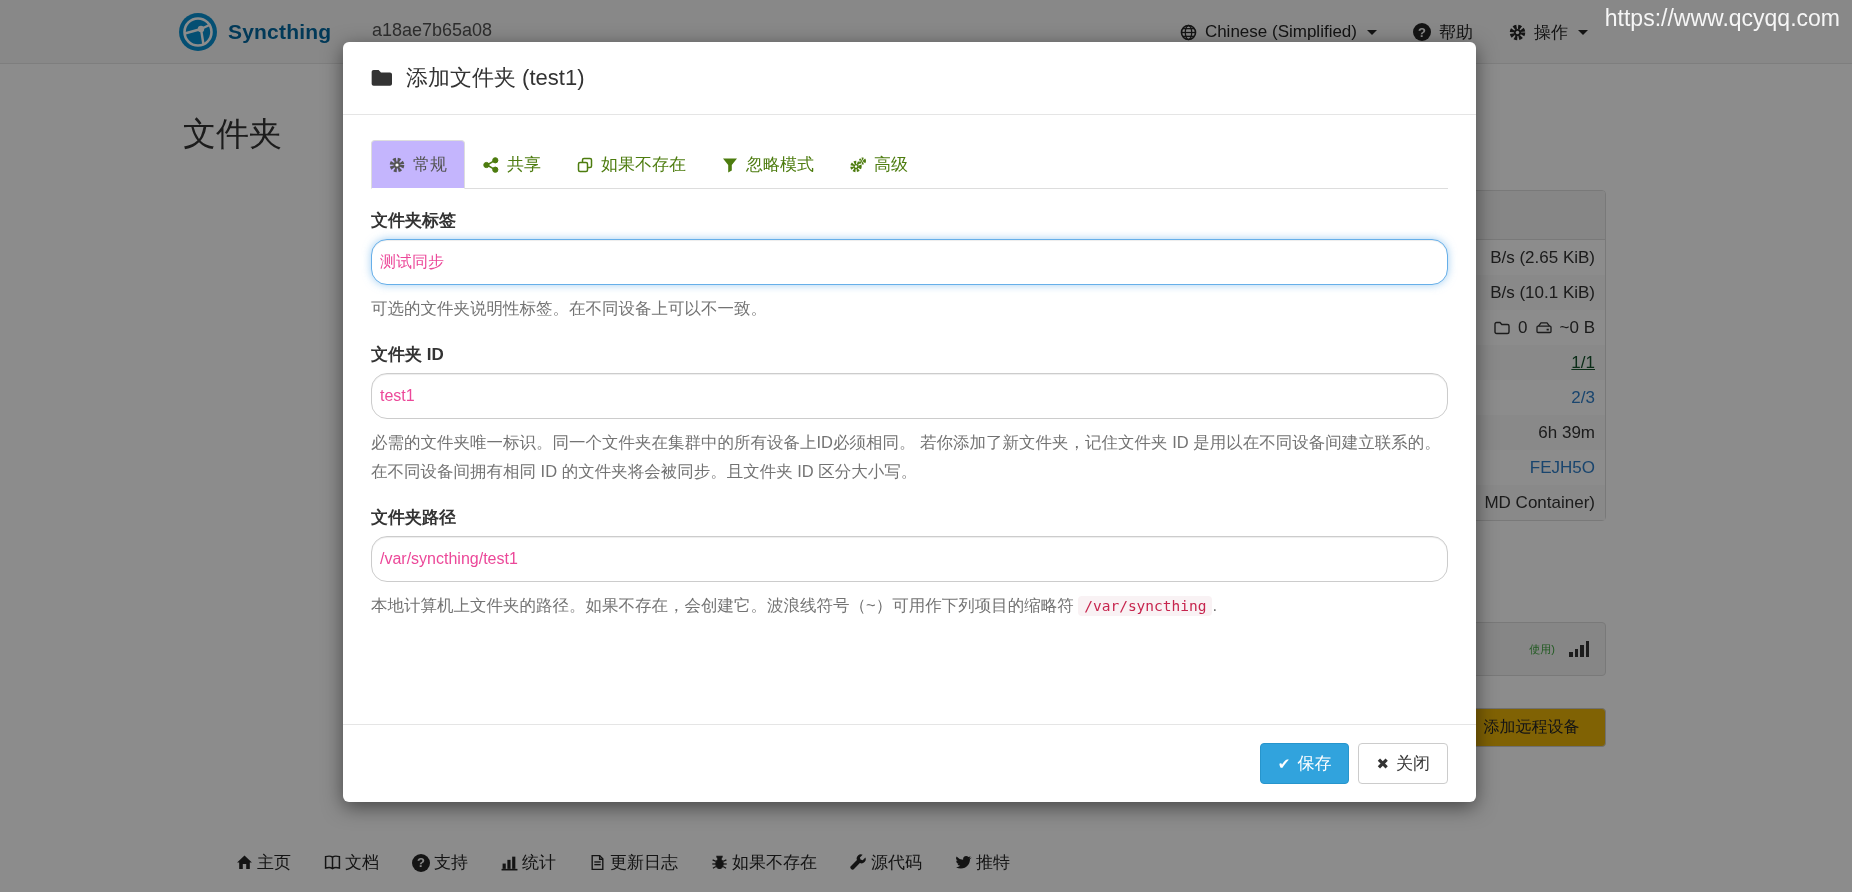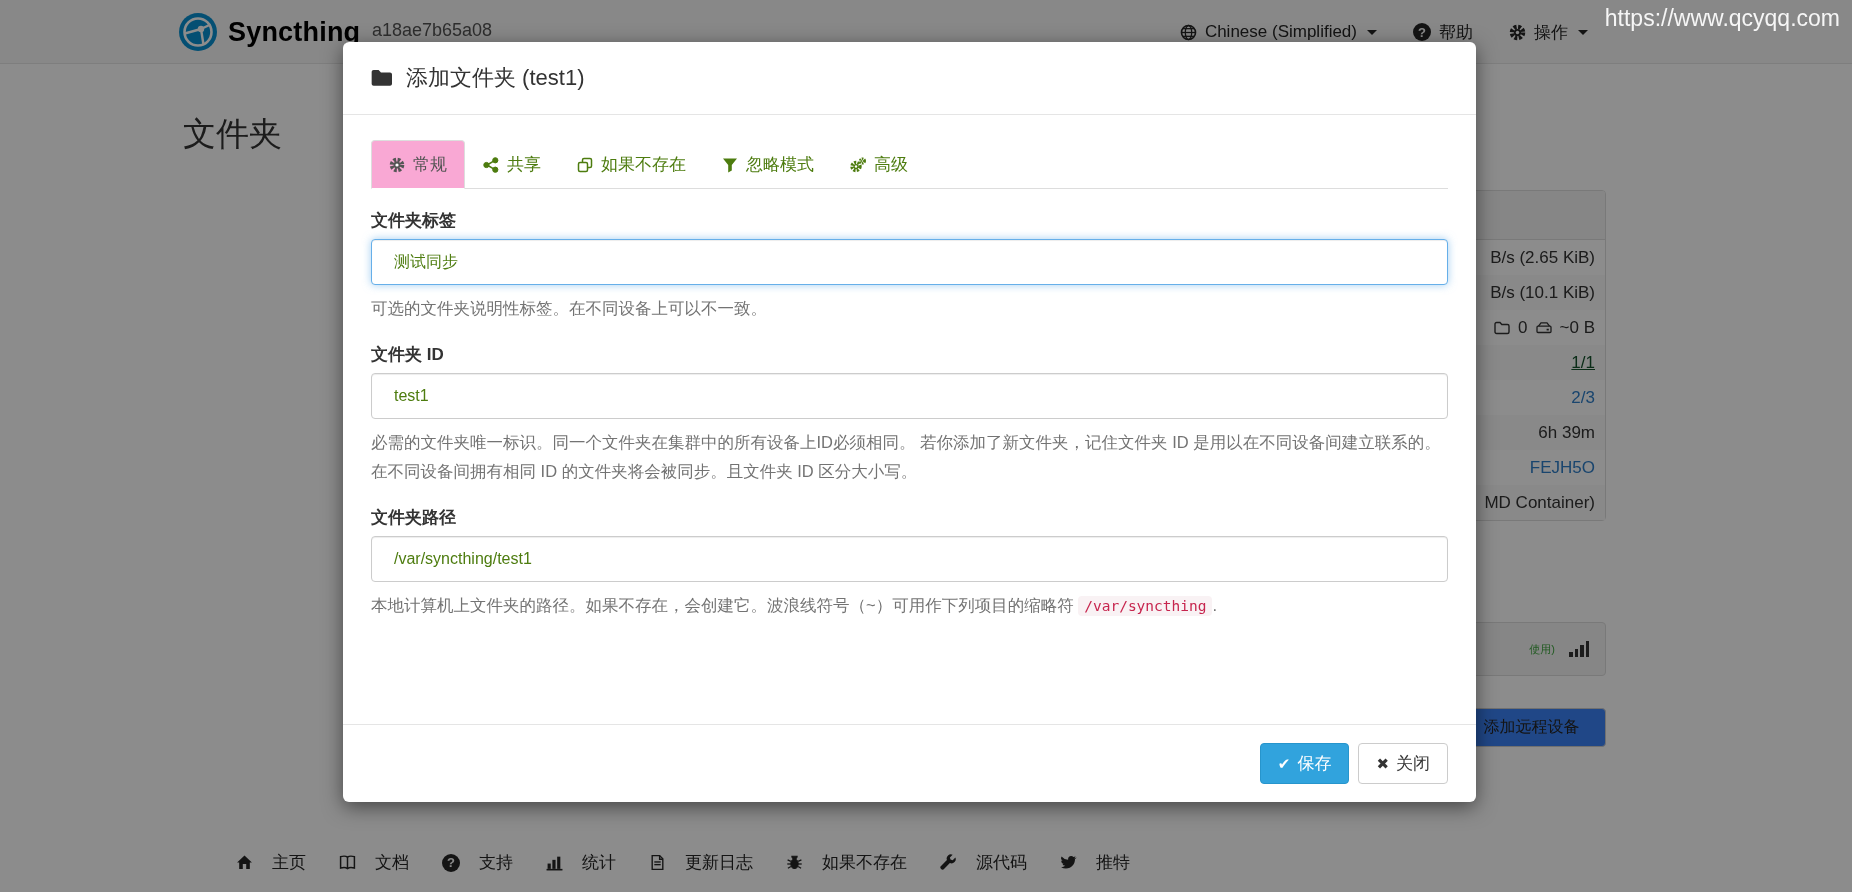--- a/index.html
+++ b/index.html
@@ -5,21 +5,21 @@
   * { margin:0; padding:0; box-sizing:border-box; }
   html,body { width:1852px; height:892px; overflow:hidden; background:#fff;
     font-family:"Liberation Sans","DejaVu Sans",sans-serif; }
   #app { position:relative; width:1852px; height:892px; background:#fff; }
 
   
   .navbar { position:absolute; left:0; top:0; width:1852px; height:64px;
     background:#f8f8f8; border-bottom:1px solid #e6e6e6; }
   .brand { position:absolute; left:178px; top:12px; display:flex; align-items:center; gap:10px; }
   .brand-logo { width:40px; height:40px; display:block; }
-  .brand-text { font-size:27px; font-weight:bold; color:#000000; letter-spacing:0.2px; }
+  .brand-text { font-size:21px; font-weight:bold; color:#0369a1; letter-spacing:0.2px; }
   .device-name { position:absolute; left:372px; top:20px; font-size:18px; color:#555; }
   .nav-right { position:absolute; right:264px; top:0; height:64px; display:flex; align-items:center; gap:36px; }
   .nav-item { display:flex; align-items:center; gap:8px; font-size:17px; color:#262626; cursor:pointer; }
   .nav-item .icon16 { width:17px; height:17px; color:#262626; }
   .caret { width:0; height:0; border-left:5px solid transparent; border-right:5px solid transparent;
     border-top:5px solid #262626; margin-left:2px; }
   .qcircle { width:18px; height:18px; border-radius:50%; background:#262626; color:#f8f8f8;
     font-size:13px; font-weight:bold; display:inline-flex; align-items:center; justify-content:center; }
 
   
@@ -38,26 +38,26 @@
   .unused-panel { position:absolute; left:1190px; top:622px; width:416px; height:54px;
     background:#f5f5f5; border:1px solid #ddd; border-radius:4px;
     display:flex; align-items:center; justify-content:flex-end; gap:14px; padding-right:16px; }
   .unused-label { color:#3fa53f; font-size:11px; }
   .sigbars { display:flex; align-items:flex-end; gap:2px; height:16px; }
   .sigbars i { display:block; width:3.5px; background:#333; }
   .sigbars i:nth-child(1){height:5px;} .sigbars i:nth-child(2){height:8px;}
   .sigbars i:nth-child(3){height:12px;} .sigbars i:nth-child(4){height:16px;}
 
   .add-device-btn { position:absolute; left:1428px; top:708px; width:178px; height:39px;
-    background:#3b82f6; border:1px solid #ccc; border-radius:4px; display:flex; align-items:center;
+    background:#eab308; border:1px solid #ccc; border-radius:4px; display:flex; align-items:center;
     justify-content:center; gap:16px; font-size:16px; color:#262626; cursor:pointer; }
   .add-device-btn .icon16 { width:13px; height:13px; }
 
   .footer { position:absolute; left:236px; top:851px; display:flex; gap:33px; }
-  .footer-link { display:flex; align-items:center; gap:19px; font-size:17px; color:#262626; cursor:pointer; }
+  .footer-link { display:flex; align-items:center; gap:4px; font-size:17px; color:#262626; cursor:pointer; }
   .footer-link .icon16 { width:17px; height:17px; color:#262626; }
 
   
   .backdrop { position:absolute; left:0; top:0; width:1852px; height:892px;
     background:rgba(0,0,0,0.45); z-index:10; }
   .watermark { position:absolute; right:12px; top:5px; z-index:40; font-size:23px;
     color:rgba(255,255,255,0.92); }
 
   
   .modal { position:absolute; left:343px; top:42px; width:1133px; height:760px; z-index:20;
@@ -66,26 +66,26 @@
   .modal-header { padding:21px 28px; border-bottom:1px solid #e5e5e5;
     display:flex; align-items:center; gap:14px; }
   .modal-title { font-size:22px; color:#333; }
   .icon20 { width:21px; height:19px; color:#333; }
 
   .modal-body { padding:25px 28px 0 28px; }
   .tabs { display:flex; border-bottom:1px solid #ddd; }
   .tab { display:flex; align-items:center; gap:8px; padding:12px 17px; font-size:17px;
     color:#4d7c0f; cursor:pointer; margin-bottom:-1px; border:1px solid transparent;
     border-radius:4px 4px 0 0; }
-  .tab.active { color:#555; background:#f9a8d4; border-color:#ddd; border-bottom-color:#fff; }
+  .tab.active { color:#555; background:#c4b5fd; border-color:#ddd; border-bottom-color:#fff; }
   .tab .icon16 { width:16px; height:16px; }
 
   .form-label { margin:20px 0 7px 0; font-size:17px; font-weight:bold; color:#333; }
-  .text-input { width:100%; height:46px; border:1px solid #ccc; border-radius:4px;
-    padding:0 22px; font-size:16px; color:#4d7c0f; outline:none;
+  .text-input { width:100%; height:46px; border:1px solid #ccc; border-radius:16px;
+    padding:0 8px; font-size:16px; color:#ec4899; outline:none;
     box-shadow:inset 0 1px 1px rgba(0,0,0,0.075);
     font-family:"Liberation Sans","DejaVu Sans",sans-serif; }
   .text-input.focused { border-color:#66afe9;
     box-shadow:inset 0 1px 1px rgba(0,0,0,0.075), 0 0 8px rgba(102,175,233,0.6); }
   .help-text { margin-top:9px; font-size:16.5px; color:#737373; line-height:1.75; }
   .code { font-family:"DejaVu Sans Mono","Liberation Mono",monospace; font-size:14.5px;
     background:#f9f2f4; color:#c7254e; padding:2px 6px; border-radius:4px; }
 
   .modal-footer { margin-top:auto; border-top:1px solid #e5e5e5; padding:18px 28px;
     display:flex; justify-content:flex-end; gap:9px; }

